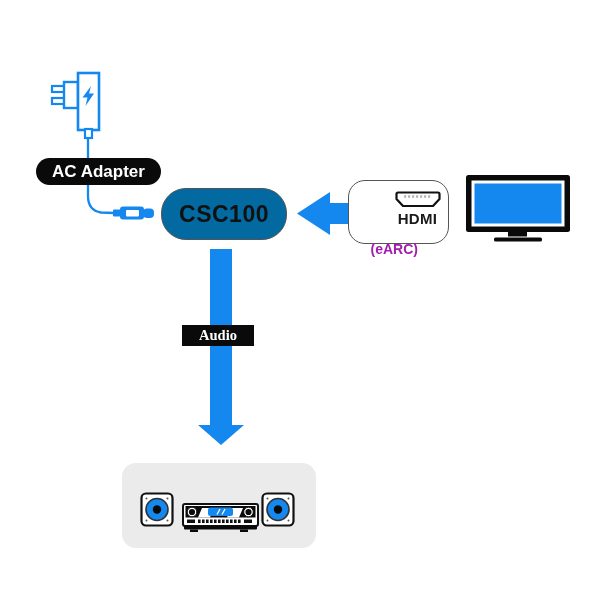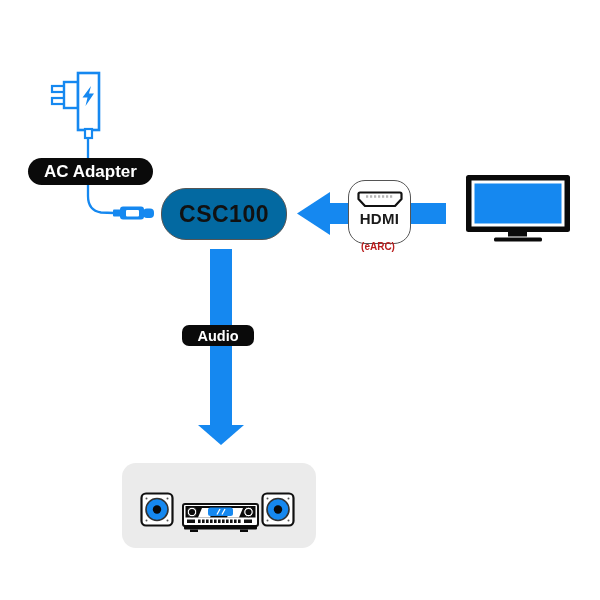--- a/index.html
+++ b/index.html
@@ -5,36 +5,36 @@
   html,body{margin:0;padding:0;}
   body{
     width:600px;height:600px;background:#ffffff;position:relative;
     font-family:"Liberation Sans",sans-serif;overflow:hidden;
   }
   .abs{position:absolute;}
   .pill{
     background:#0a0a0a;color:#ffffff;font-weight:700;text-align:center;
     display:flex;align-items:center;justify-content:center;z-index:3;
   }
-  #ac-adapter-label{left:28px;top:158px;width:125px;height:27px;border-radius:14px;font-size:17px;}
-  #audio-label{left:182px;top:325px;width:72px;height:21px;border-radius:7px;font-size:14.5px;}
+  #ac-adapter-label{left:36px;top:158px;width:125px;height:27px;border-radius:14px;font-size:17px;}
+  #audio-label{left:182px;top:325px;width:72px;height:21px;border-radius:0;font-size:14.5px;font-family:Liberation Serif, serif;}
   #csc100-box{
     left:161px;top:188px;width:124px;height:50px;border:1.5px solid #555555;
     border-radius:25px;background:#0369a1;display:flex;align-items:center;justify-content:center;
     font-size:23px;font-weight:700;color:#111111;letter-spacing:.5px;z-index:2;
   }
   #hdmi-badge{
     left:348px;top:180px;width:61px;height:62px;border:1.6px solid #555555;
     border-radius:17px;background:#ffffff;z-index:2;
-    display:flex;flex-direction:column;align-items:center;
+    display:flex;flex-direction:column;align-items:center;padding-left:38px;
   }
   #hdmi-label{margin-top:2px;font-size:15px;font-weight:700;color:#1a1a1a;letter-spacing:.3px;}
   #earc-label{
-    left:338px;top:241px;width:80px;text-align:center;
-    font-size:10px;font-weight:700;color:#b91c1c;z-index:2;
+    left:338px;top:241px;width:80px;text-align:right;
+    font-size:14px;font-weight:700;color:#a21caf;z-index:2;
   }
   #stereo-panel{
     left:122px;top:463px;width:194px;height:85px;background:#ebebeb;border-radius:14px;z-index:1;
   }
   svg{display:block;}
   .z1{z-index:1;} .z2{z-index:2;}
 </style>
 </head>
 <body>
 

